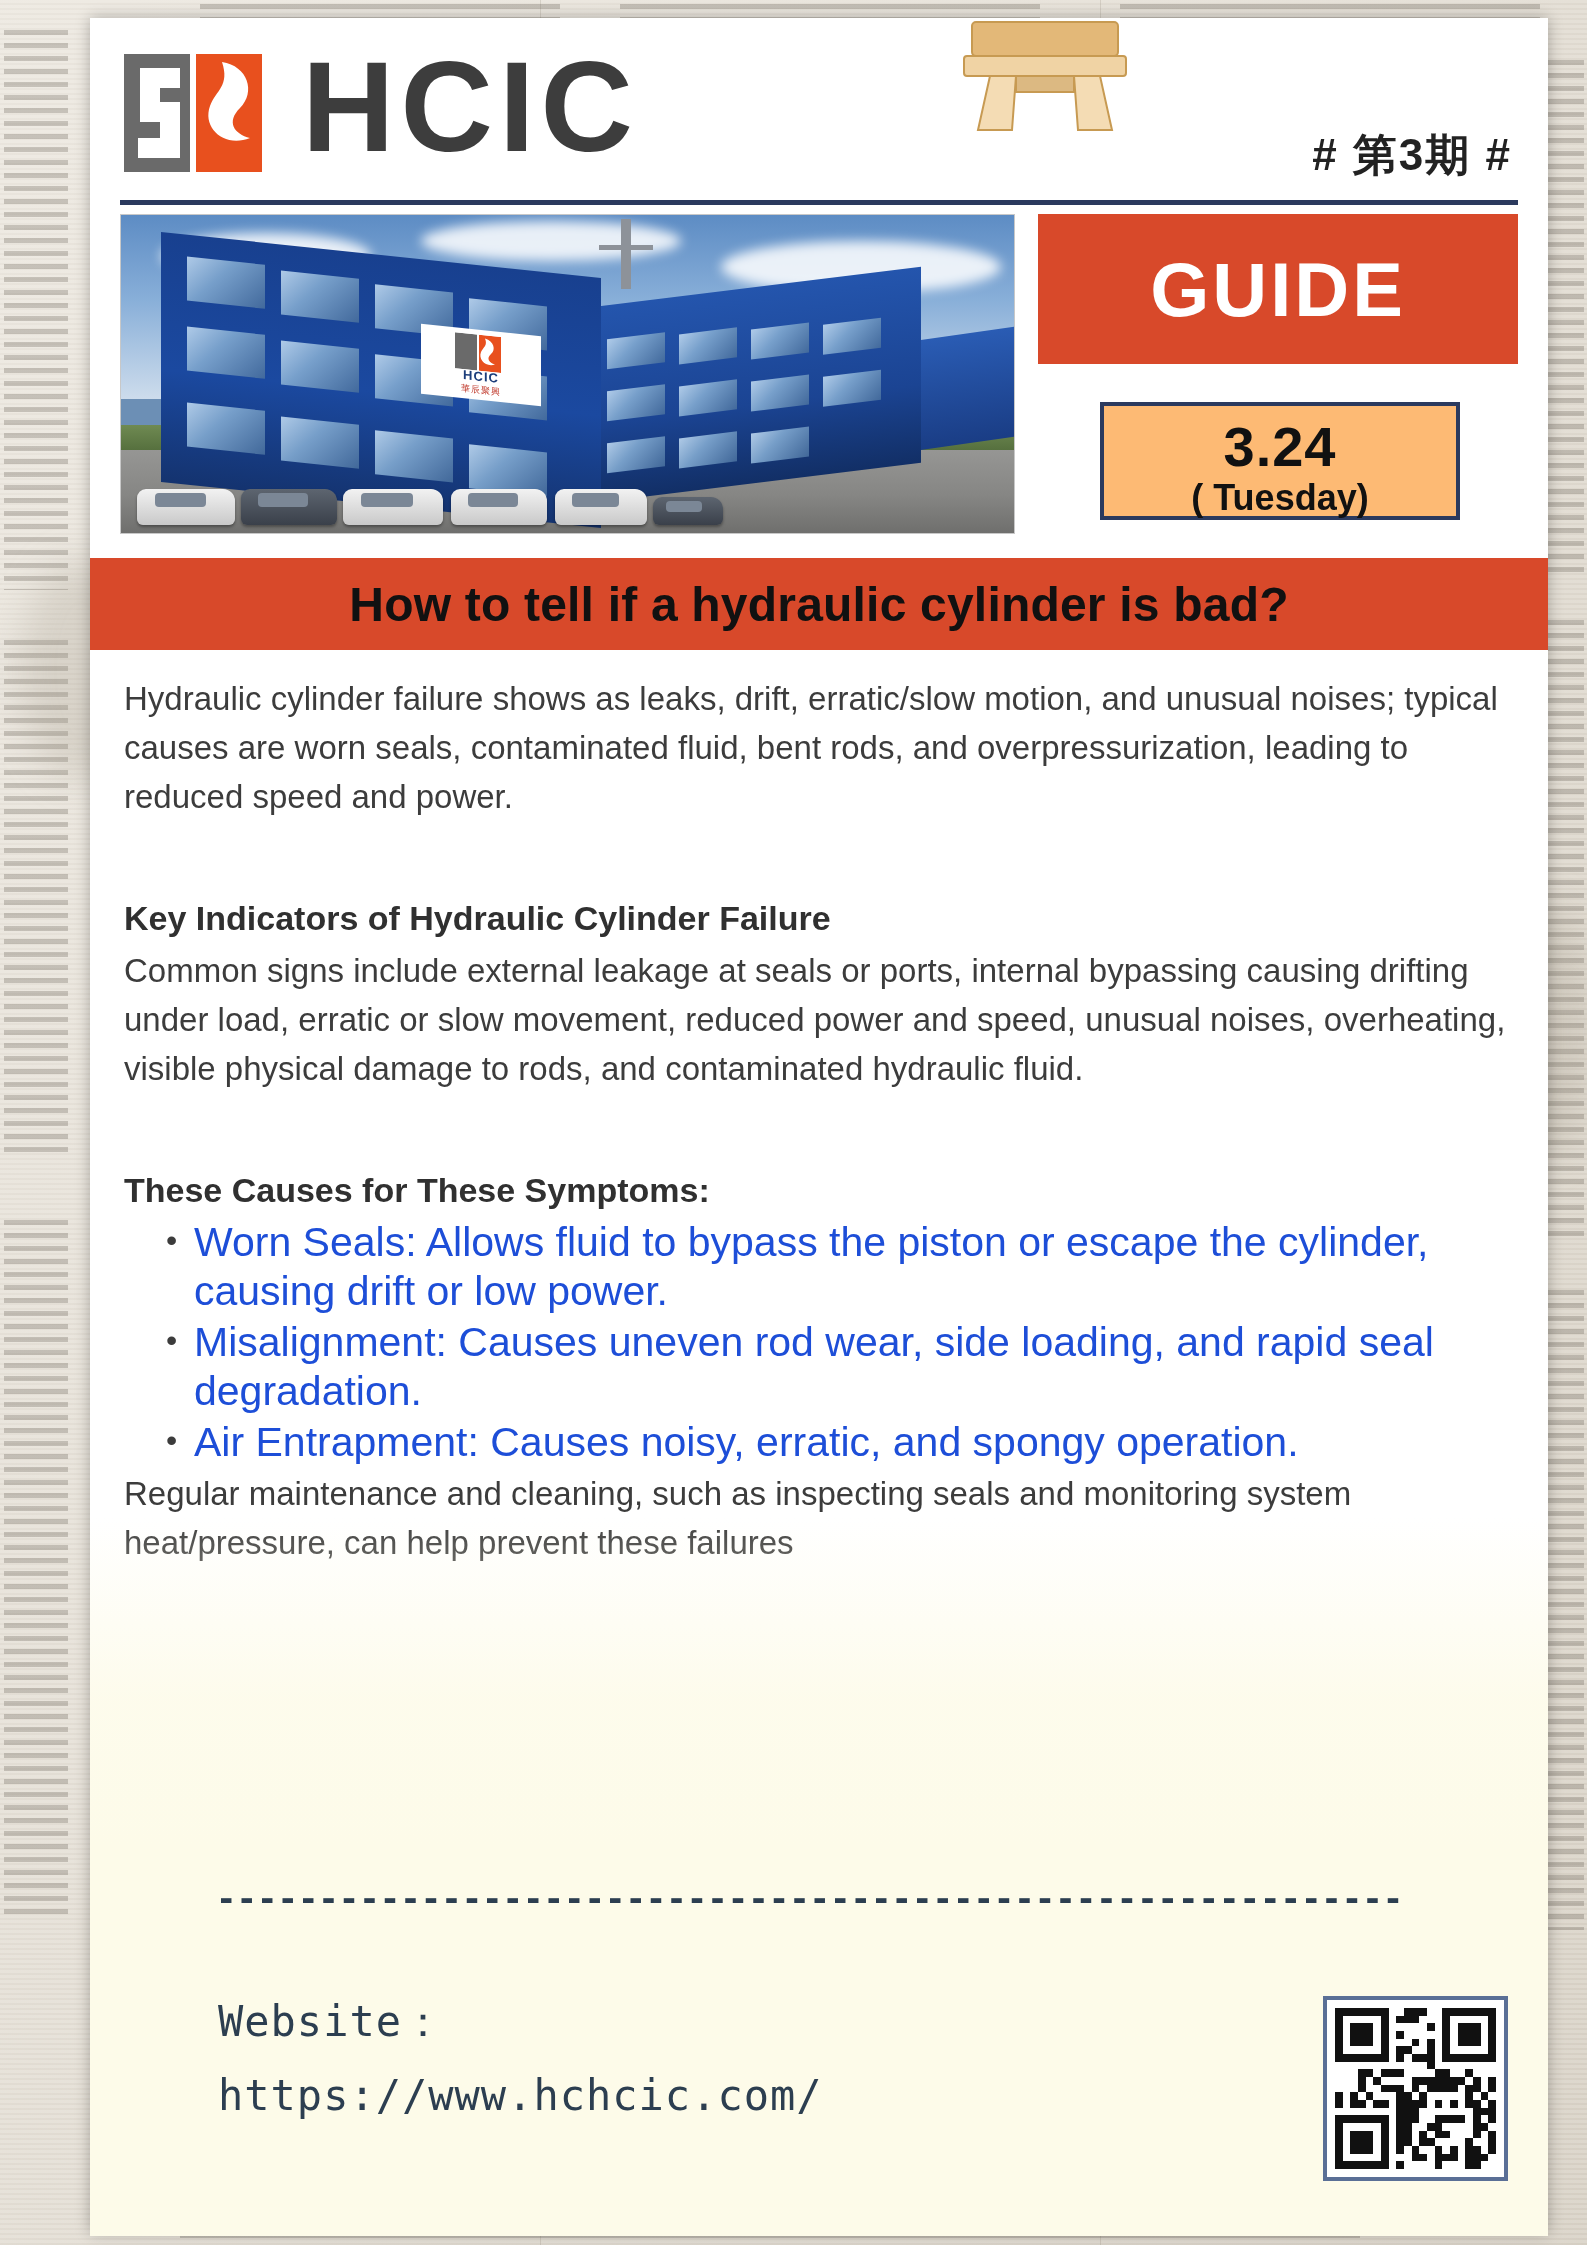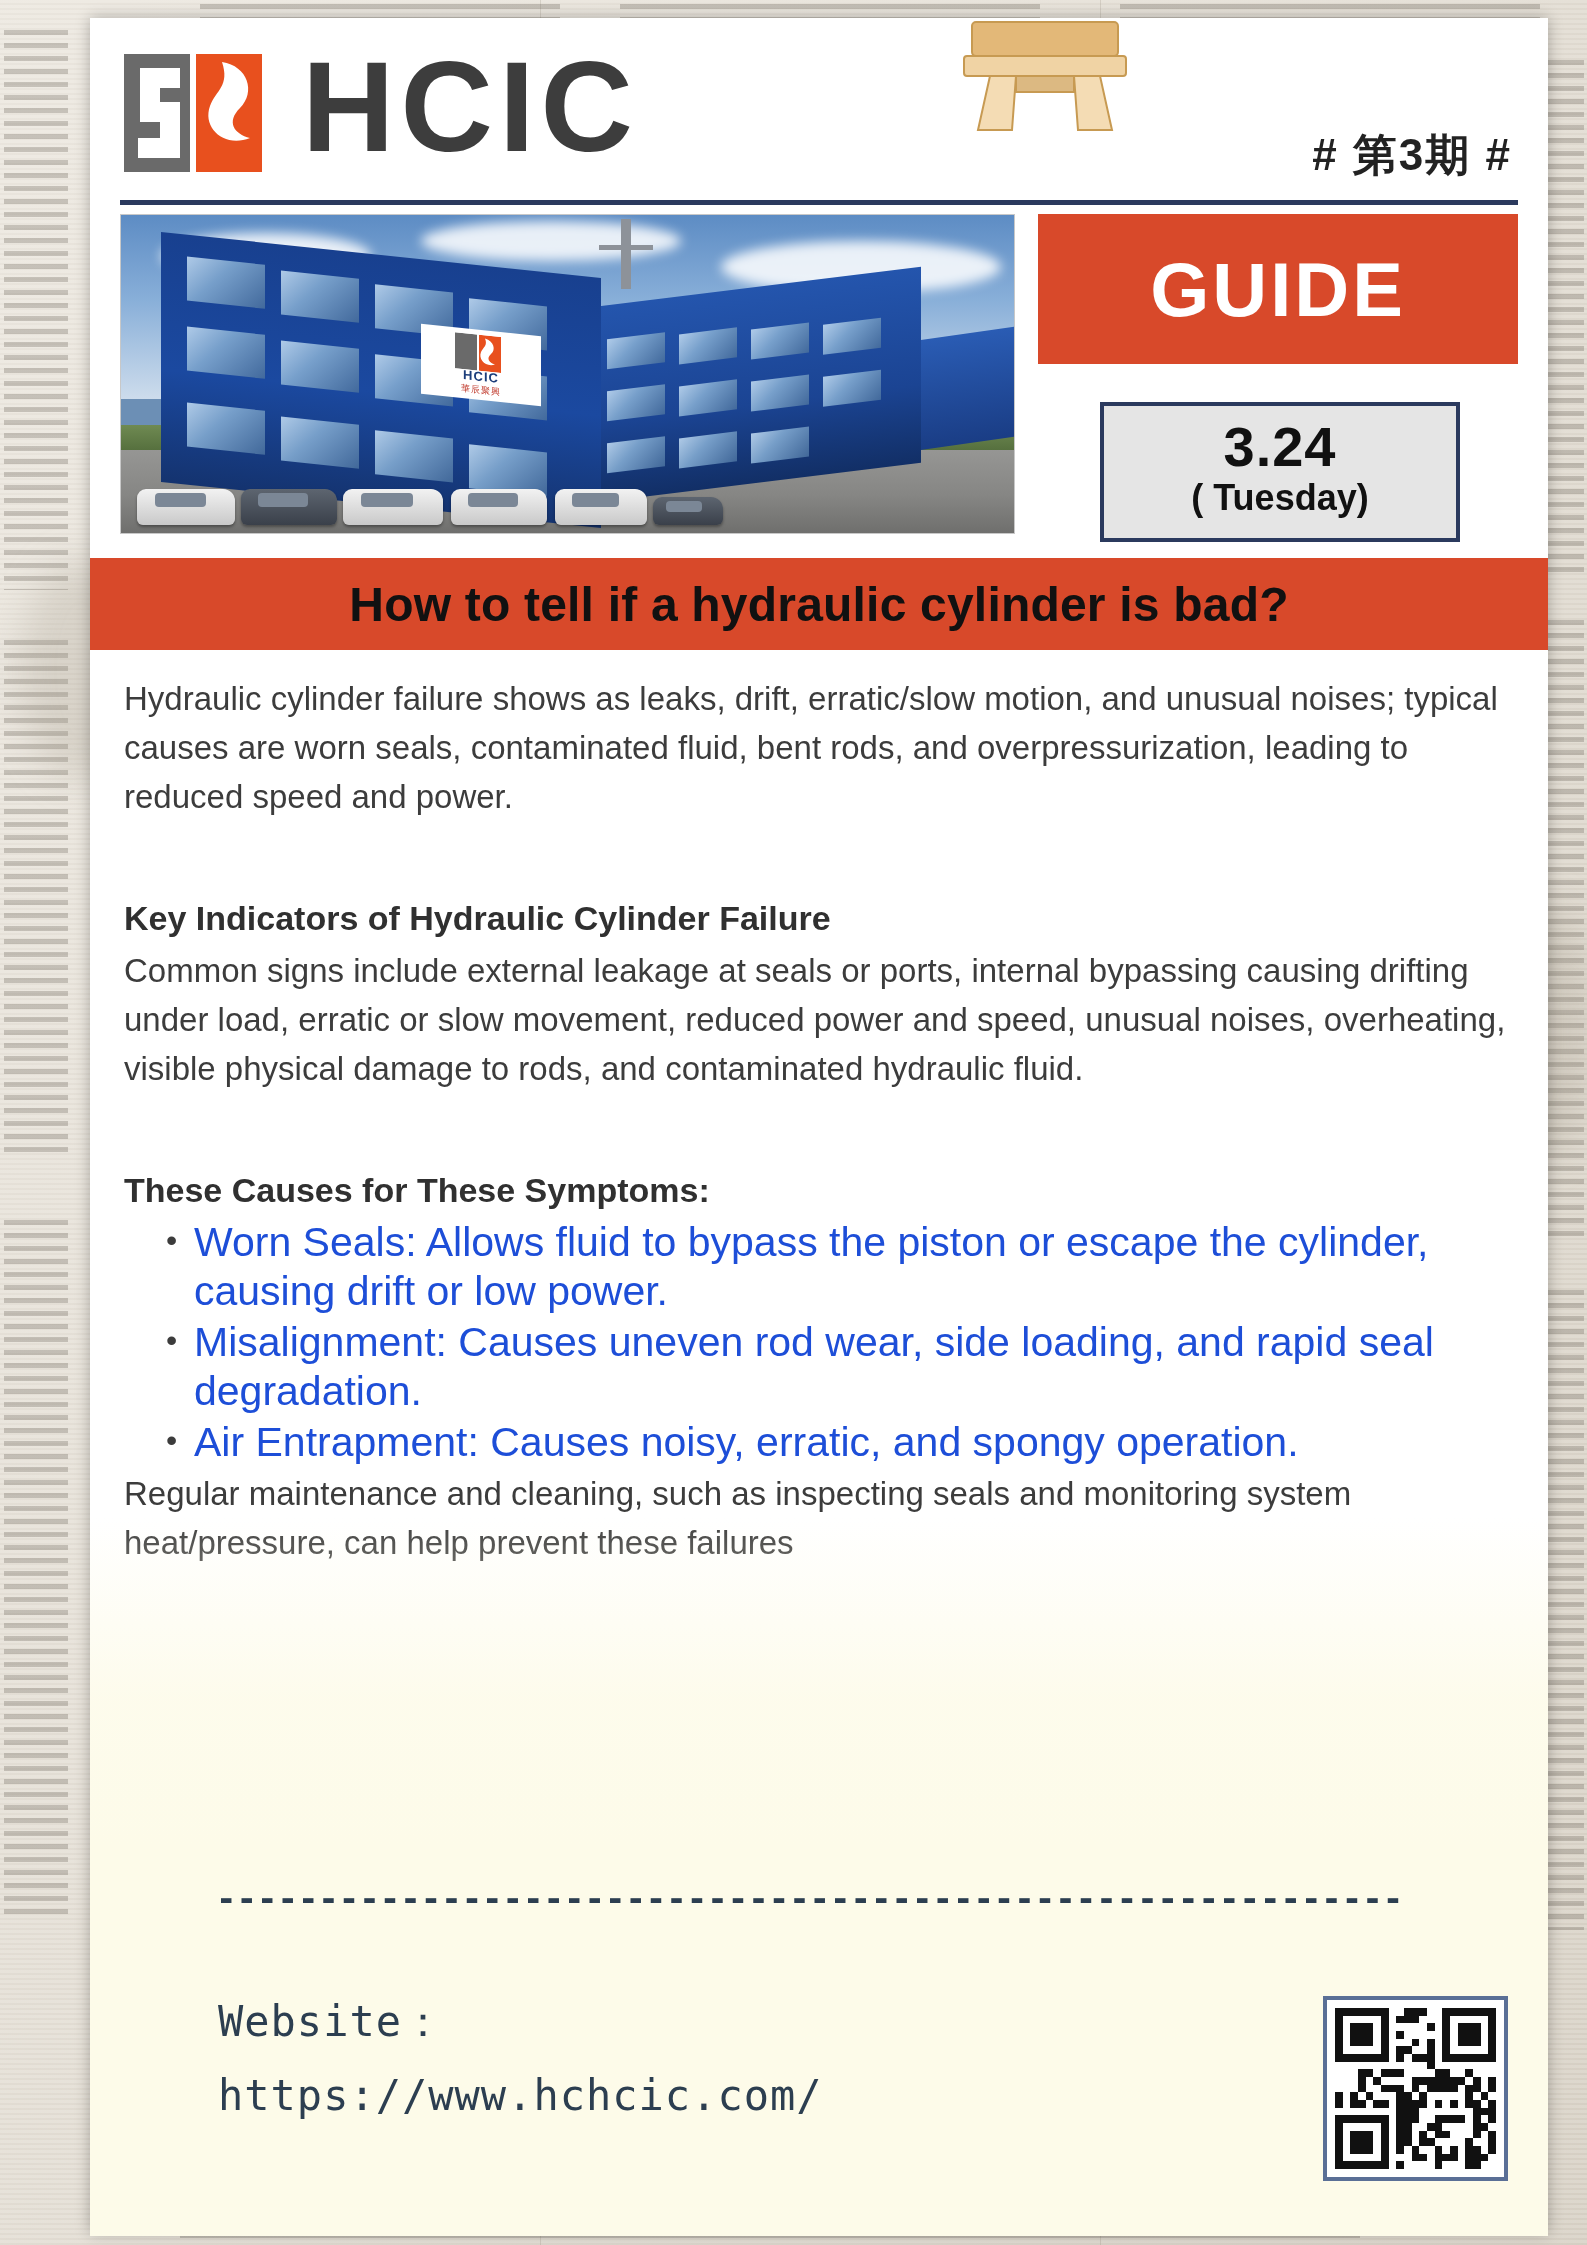--- a/index.html
+++ b/index.html
@@ -227,23 +227,23 @@
     color: #fff;
     font-size: 76px;
     font-weight: bold;
     letter-spacing: 3px;
   }
   #date-box {
     position: absolute;
     left: 1010px;
     top: 188px;
     width: 360px;
-    height: 140px;
+    height: 118px;
     border: 4px solid #2b3a5e;
-    background: #e5e5e5;
+    background: #fdba74;
     text-align: center;
   }
   #date-box .dnum {
     font-size: 56px;
     font-weight: bold;
     color: #111;
     margin-top: 8px;
     letter-spacing: 1px;
   }
   #date-box .dday {

